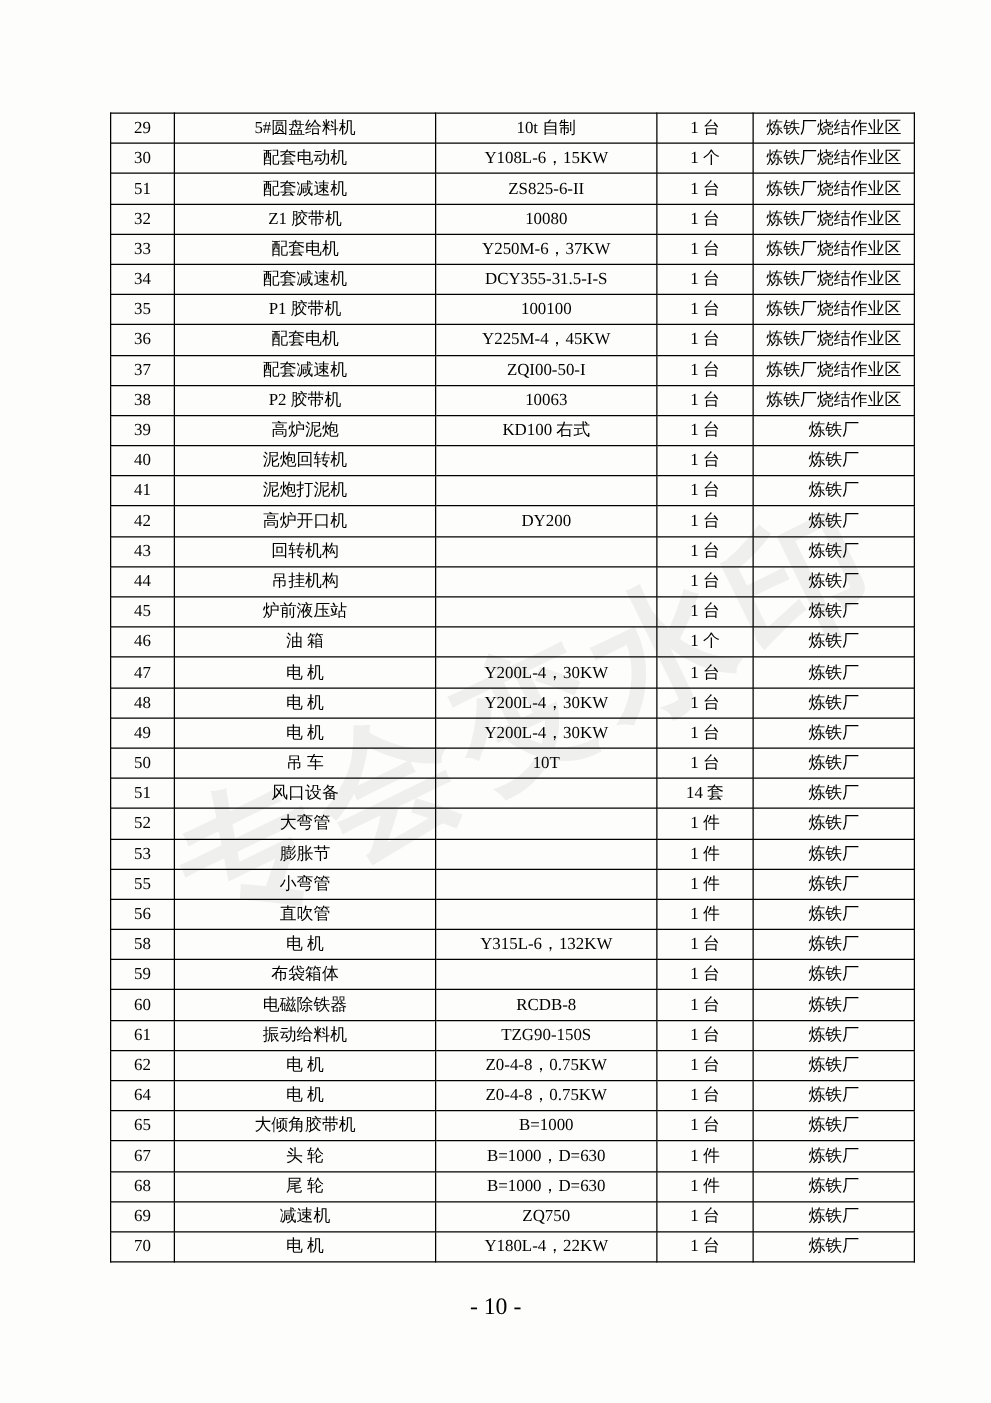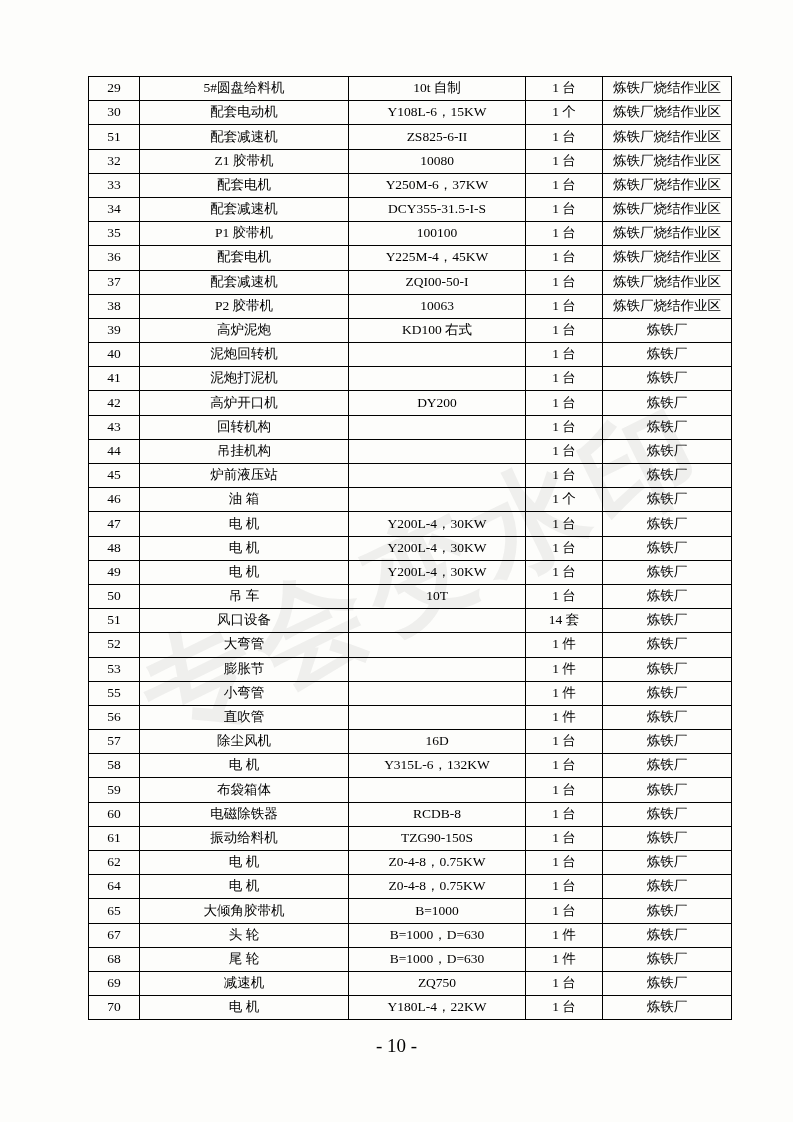--- a/index.html
+++ b/index.html
@@ -35,21 +35,21 @@
     color: rgba(150, 150, 150, 0.13);
     font-weight: bold;
     white-space: nowrap;
     pointer-events: none;
     user-select: none;
     z-index: 5;
   }
   .doc-table-wrap {
     position: absolute;
     left: 88px;
-    top: 76px;
+    top: 90px;
     width: 618px;
     z-index: 10;
   }
   table.doc-table {
     border-collapse: collapse;
     width: 618px;
     table-layout: fixed;
     background: transparent;
   }
   table.doc-table td {
@@ -277,27 +277,20 @@
             <td class="c-loc cjk">炼铁厂</td>
           </tr>
           <tr>
             <td class="c-no">56</td>
             <td class="c-name cjk">直吹管</td>
             <td class="c-spec"></td>
             <td class="c-qty cjk">1 件</td>
             <td class="c-loc cjk">炼铁厂</td>
           </tr>
           <tr>
-            <td class="c-no">57</td>
-            <td class="c-name cjk">除尘风机</td>
-            <td class="c-spec">16D</td>
-            <td class="c-qty cjk">1 台</td>
-            <td class="c-loc cjk">炼铁厂</td>
-          </tr>
-          <tr>
             <td class="c-no">58</td>
             <td class="c-name cjk">电 机</td>
             <td class="c-spec">Y315L-6，132KW</td>
             <td class="c-qty cjk">1 台</td>
             <td class="c-loc cjk">炼铁厂</td>
           </tr>
           <tr>
             <td class="c-no">59</td>
             <td class="c-name cjk">布袋箱体</td>
             <td class="c-spec"></td>

